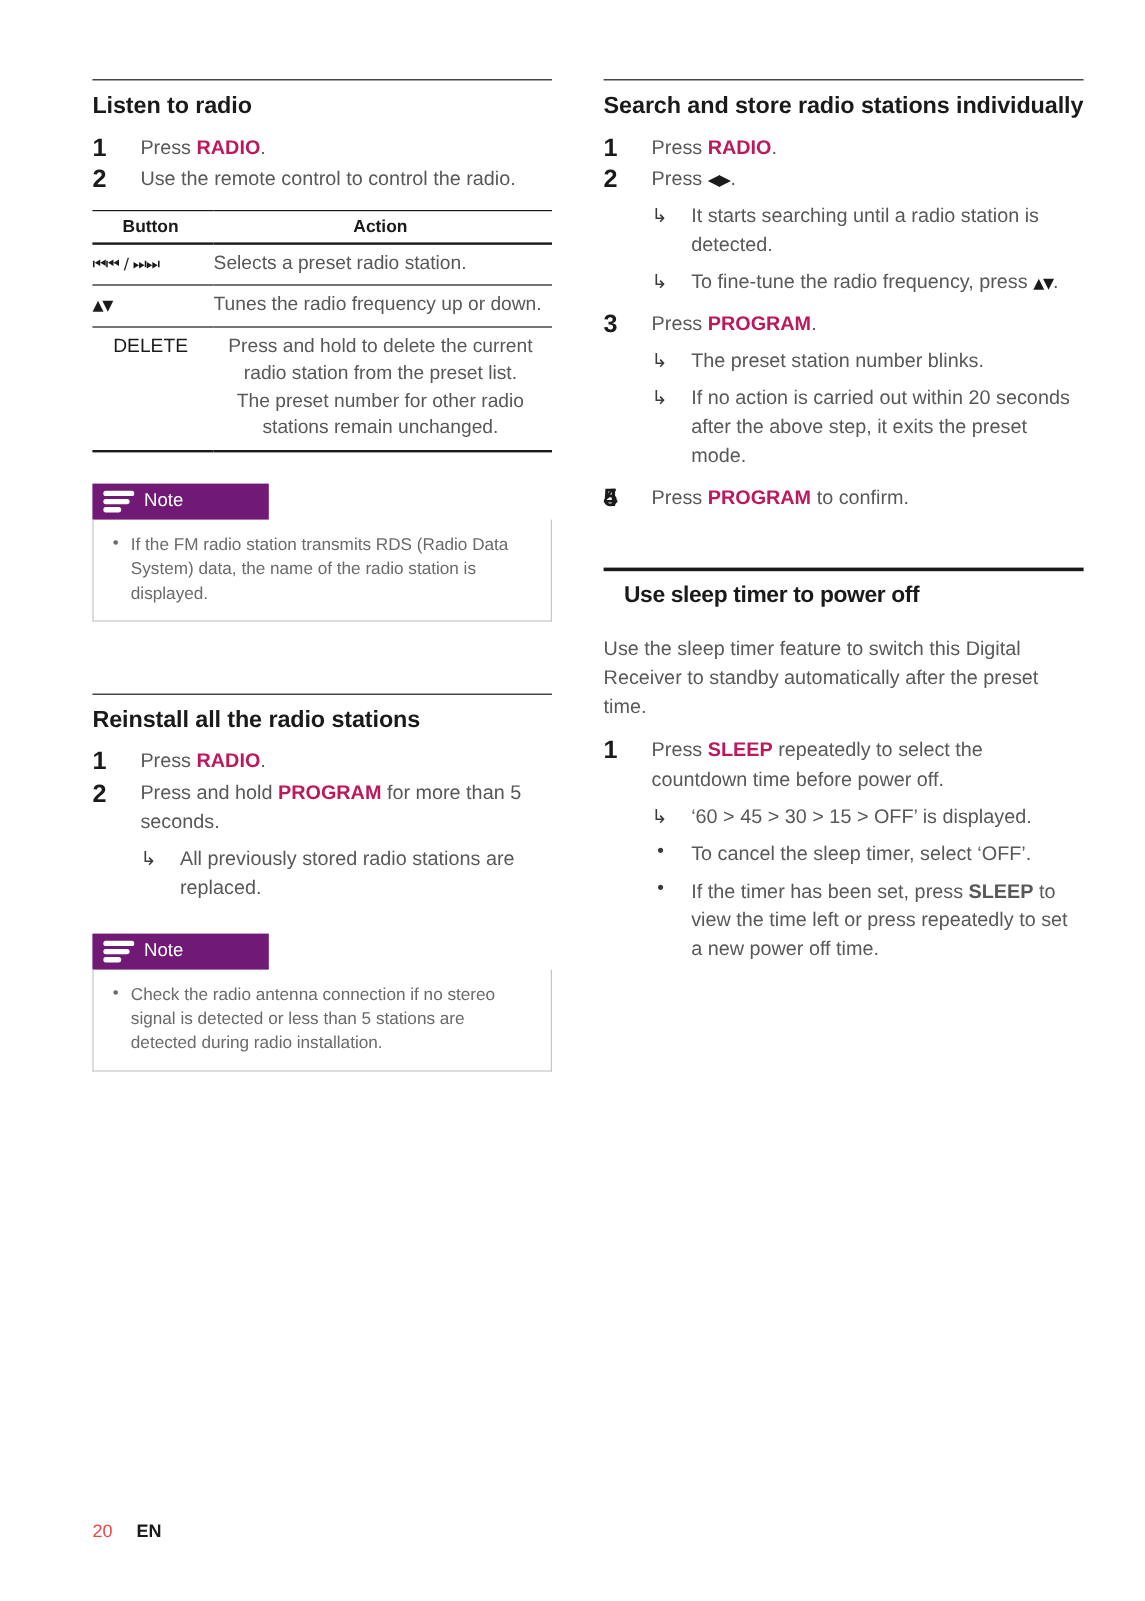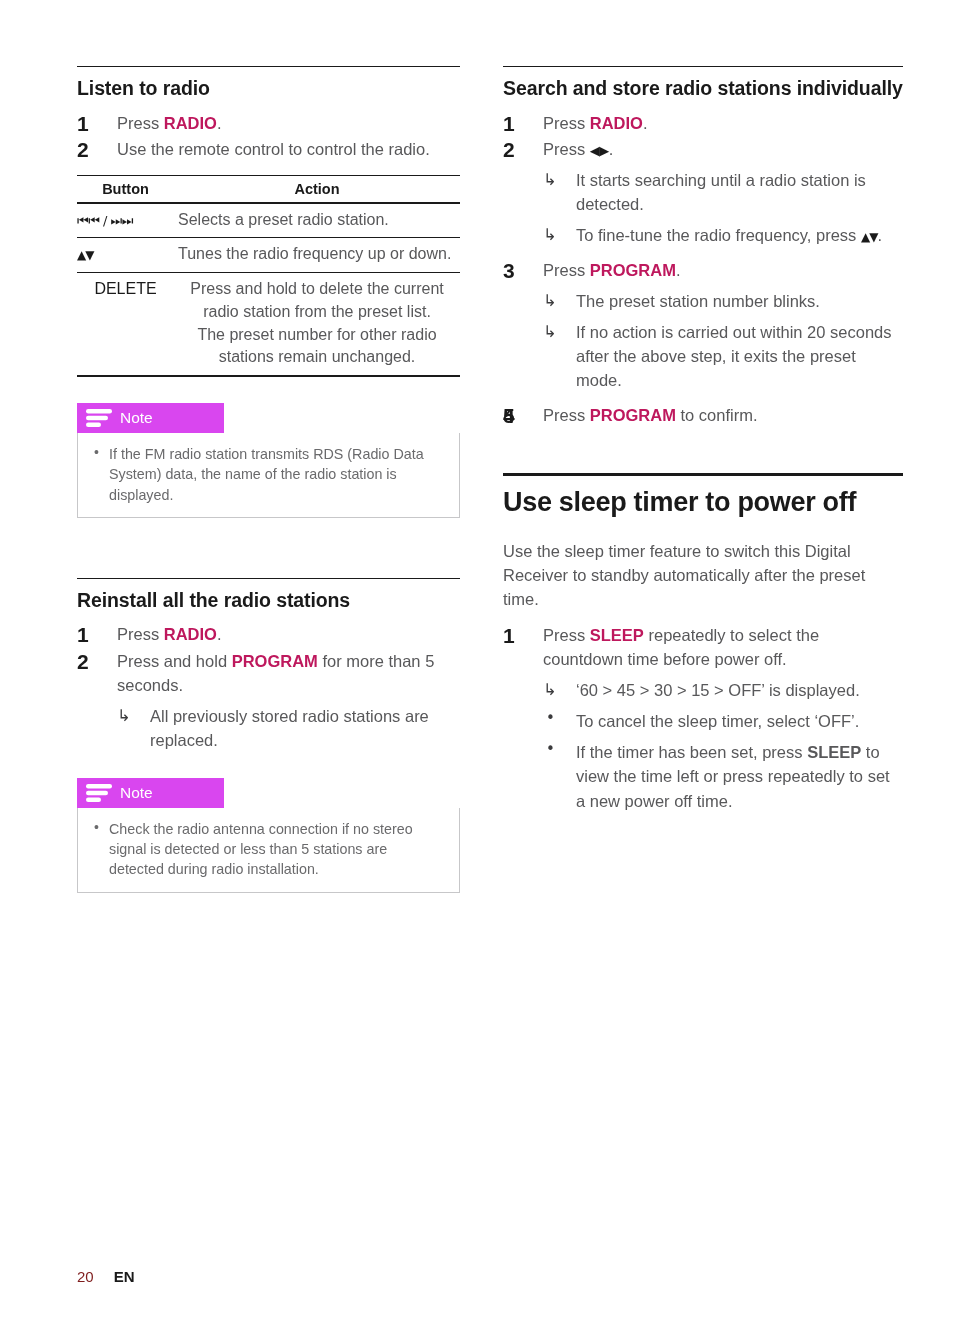--- a/index.html
+++ b/index.html
@@ -45,24 +45,24 @@
   
   h2.sec {
     font-size: 19.5px;
     font-weight: bold;
     color: #1a1a1a;
     margin: 0 0 10px 0;
     line-height: 1.26;
     letter-spacing: -0.1px;
   }
   h1.big {
-    font-size: 27px;
+    font-size: 19px;
     font-weight: bold;
     color: #1a1a1a;
-    margin: 0 0 20px 0;
+    margin: 0 0 20px 17px;
     line-height: 1.2;
     letter-spacing: -0.3px;
   }
 
   
   ol.steps {
     list-style: none;
     margin: 0;
     padding: 0;
   }
@@ -163,21 +163,21 @@
     color: #1a1a1a;
     letter-spacing: -1px;
   }
 
   
   .note {
     margin: 26px 0 0 0;
     position: relative;
   }
   .note-tab {
-    background: #d946ef;
+    background: #701a75;
     height: 30px;
     width: 147px;
     display: flex;
     align-items: center;
     padding-left: 9px;
     box-sizing: border-box;
   }
   .note-icon {
     width: 26px;
     height: 22px;
@@ -227,21 +227,21 @@
   .footer {
     position: absolute;
     left: 77px;
     bottom: 49px;
     display: flex;
     align-items: baseline;
     gap: 20px;
   }
   .footer .pg {
     font-size: 15px;
-    color: #7f1d1d;
+    color: #ef4444;
   }
   .footer .lang {
     font-size: 15px;
     font-weight: bold;
     color: #1a1a1a;
   }
 </style>
 </head>
 <body>
 

